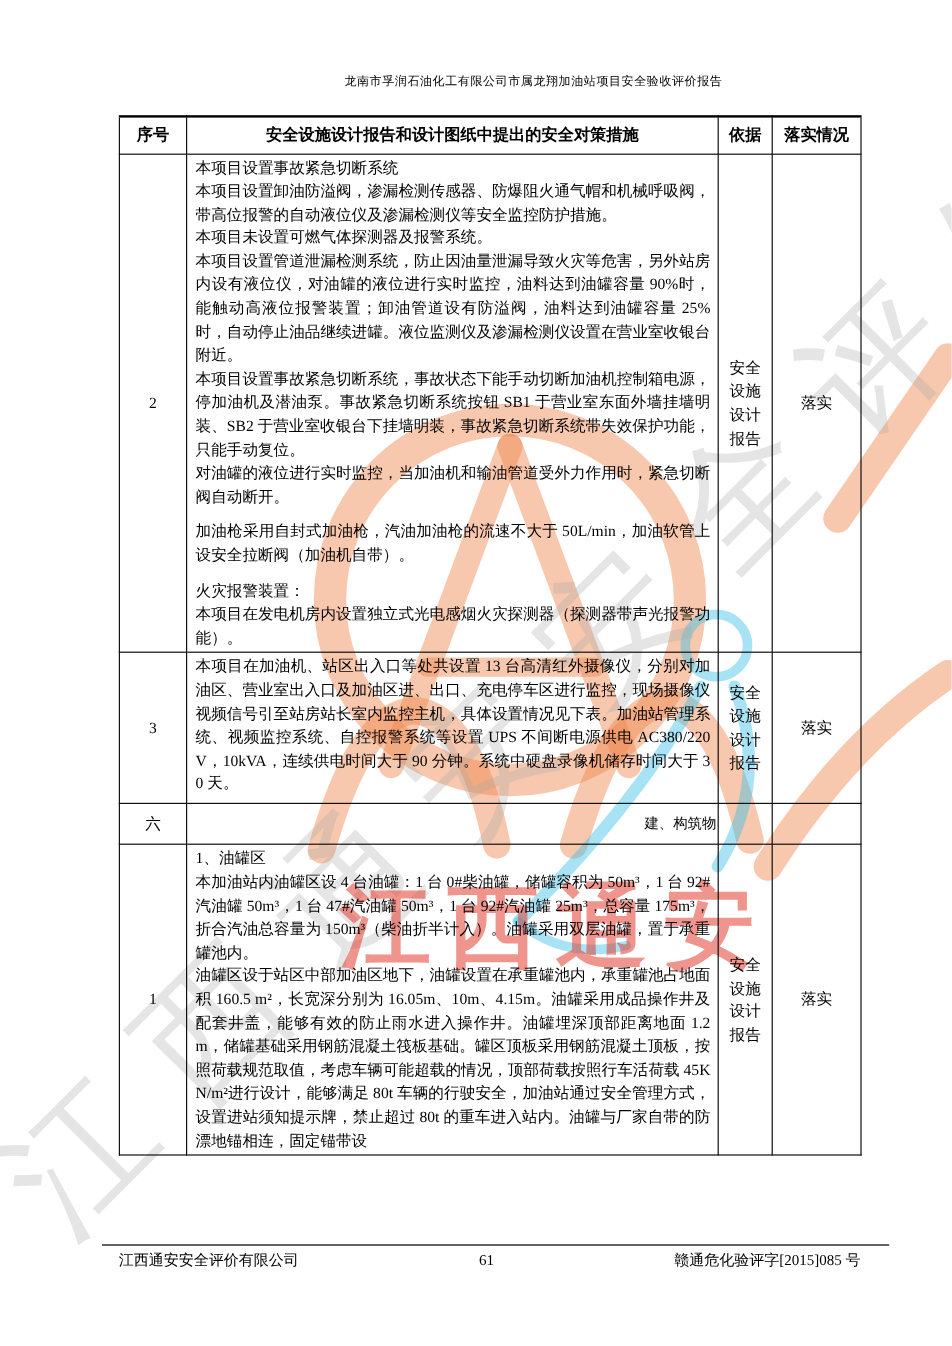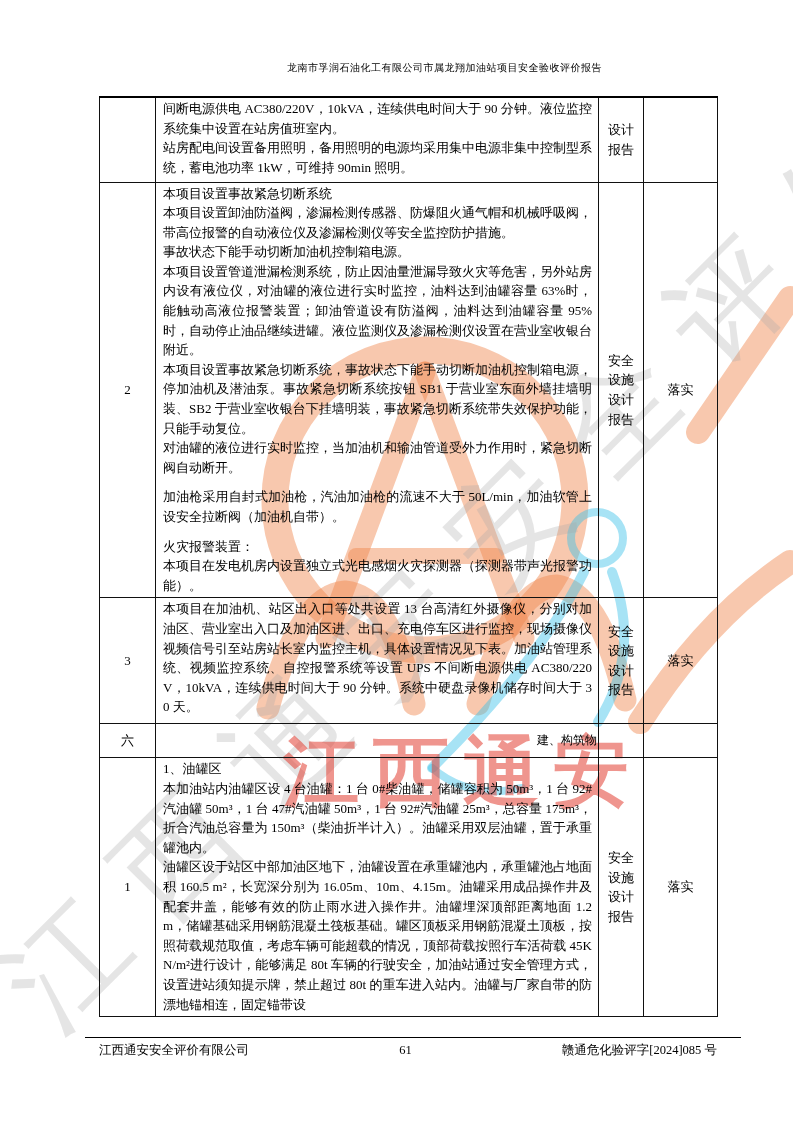--- a/index.html
+++ b/index.html
@@ -100,38 +100,35 @@
 
   <table class="report">
     <colgroup>
       <col style="width:56px">
         <col style="width:443px">
         <col style="width:45px">
         <col style="width:74px">
     </colgroup>
 
     <tbody>
+        <tr style="height:31px">
+      <th class="hdr">序号</th>
+      <th class="hdr">安全设施设计报告和设计图纸中提出的安全对策措施</th>
+      <th class="hdr">依据</th>
+      <th class="hdr">落实情况</th>
+    </tr>
 
-    <tr style="height:85px">
-      <td class="no-cell"></td>
-      <td class="content-cell">
-        <div class="para">间断电源供电 AC380/220V，10kVA，连续供电时间大于 90 分钟。液位监控系统集中设置在站房值班室内。</div>
-        <div class="para">站房配电间设置备用照明，备用照明的电源均采用集中电源非集中控制型系统，蓄电池功率 1kW，可维持 90min 照明。</div>
-      </td>
-      <td class="basis-cell">设计报告</td>
-      <td class="status-cell"></td>
-    </tr>
 
     <tr style="height:412px">
       <td class="no-cell">2</td>
       <td class="content-cell">
         <div class="para">本项目设置事故紧急切断系统</div>
         <div class="para">本项目设置卸油防溢阀，渗漏检测传感器、防爆阻火通气帽和机械呼吸阀，带高位报警的自动液位仪及渗漏检测仪等安全监控防护措施。</div>
-        <div class="para">事故状态下能手动切断加油机控制箱电源。</div>
-        <div class="para">本项目设置管道泄漏检测系统，防止因油量泄漏导致火灾等危害，另外站房内设有液位仪，对油罐的液位进行实时监控，油料达到油罐容量 63%时，能触动高液位报警装置；卸油管道设有防溢阀，油料达到油罐容量 95%时，自动停止油品继续进罐。液位监测仪及渗漏检测仪设置在营业室收银台附近。</div>
+        <div class="para">本项目未设置可燃气体探测器及报警系统。</div>
+        <div class="para">本项目设置管道泄漏检测系统，防止因油量泄漏导致火灾等危害，另外站房内设有液位仪，对油罐的液位进行实时监控，油料达到油罐容量 90%时，能触动高液位报警装置；卸油管道设有防溢阀，油料达到油罐容量 25%时，自动停止油品继续进罐。液位监测仪及渗漏检测仪设置在营业室收银台附近。</div>
         <div class="para">本项目设置事故紧急切断系统，事故状态下能手动切断加油机控制箱电源，停加油机及潜油泵。事故紧急切断系统按钮 SB1 于营业室东面外墙挂墙明装、SB2 于营业室收银台下挂墙明装，事故紧急切断系统带失效保护功能，只能手动复位。</div>
         <div class="para">对油罐的液位进行实时监控，当加油机和输油管道受外力作用时，紧急切断阀自动断开。</div>
         <div class="para sp">加油枪采用自封式加油枪，汽油加油枪的流速不大于 50L/min，加油软管上设安全拉断阀（加油机自带）。</div>
         <div class="para sp">火灾报警装置：</div>
         <div class="para">本项目在发电机房内设置独立式光电感烟火灾探测器（探测器带声光报警功能）。</div>
       </td>
       <td class="basis-cell">安全设施设计报告</td>
       <td class="status-cell">落实</td>
     </tr>
 
@@ -161,16 +158,16 @@
       <td class="basis-cell">安全设施设计报告</td>
       <td class="status-cell">落实</td>
     </tr>
   </tbody>
     </table>
 
   <div class="footer-rule"></div>
   <div class="footer">
     <span>江西通安安全评价有限公司</span>
     <span>61</span>
-    <span>赣通危化验评字[2024]085 号</span>
+    <span>赣通危化验评字[2015]085 号</span>
   </div>
 
 </div>
 
 </body></html>

